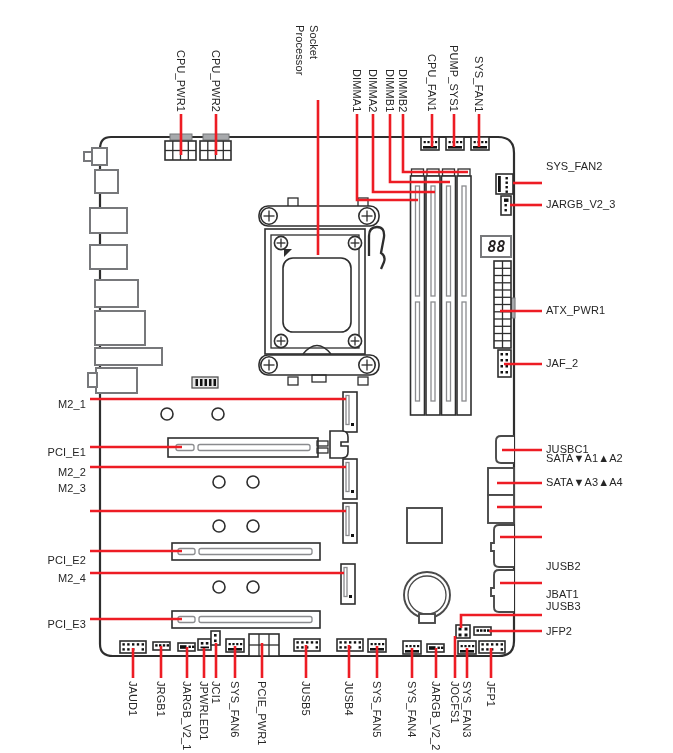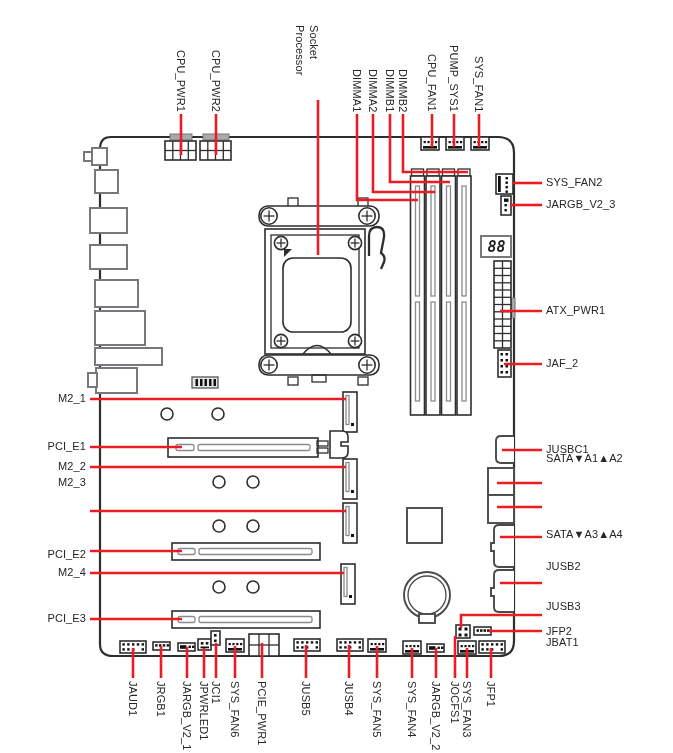--- a/index.html
+++ b/index.html
@@ -15,21 +15,21 @@
     overflow:hidden;font-family:"Liberation Sans",sans-serif;
   }
   .stage svg{position:absolute;left:0;top:0;}
   .lbl{
     position:absolute;font:11px/1.25 "Liberation Sans",sans-serif;
     color:var(--text);white-space:nowrap;letter-spacing:.1px;
   }
   .vert{
     writing-mode:vertical-lr;text-orientation:sideways;white-space:normal;
   }
-  .lbl-left{left:24px;width:62px;text-align:right;}
+  .lbl-left{left:24px;width:62px;text-align:right;margin-top:6px;}
   .lbl-right{left:546px;}
   
   .board{fill:#fff;stroke:var(--ink);stroke-width:2.2;}
   .io{fill:#fff;stroke:var(--gray);stroke-width:2;}
   .c1{fill:#fff;stroke:var(--ink);stroke-width:1.6;}
   .c1t{fill:none;stroke:var(--ink);stroke-width:1.3;}
   .cg{fill:#fff;stroke:#4a4a4a;stroke-width:1.9;}
   .thin{fill:none;stroke:#8a8b8e;stroke-width:1.3;}
   .pin{fill:#111;stroke:none;}
   .tab{fill:#a7a9ac;stroke:var(--gray);stroke-width:1;}
@@ -370,30 +370,30 @@
 <div class="lbl vert" style="left:208px;bottom:641px">CPU_PWR2</div>
 <div class="lbl vert" style="left:292px;bottom:656px;height:72px">Processor Socket</div>
 <div class="lbl vert" style="left:349px;bottom:641px">DIMMA1</div>
 <div class="lbl vert" style="left:365px;bottom:641px">DIMMA2</div>
 <div class="lbl vert" style="left:382px;bottom:641px">DIMMB1</div>
 <div class="lbl vert" style="left:395px;bottom:641px">DIMMB2</div>
 <div class="lbl vert" style="left:424px;bottom:641px">CPU_FAN1</div>
 <div class="lbl vert" style="left:446px;bottom:641px">PUMP_SYS1</div>
 <div class="lbl vert" style="left:471px;bottom:641px">SYS_FAN1</div>
 
-<div class="lbl lbl-right" style="top:176px">SYS_FAN2</div>
+<div class="lbl lbl-right" style="top:160px">SYS_FAN2</div>
 <div class="lbl lbl-right" style="top:198px">JARGB_V2_3</div>
 <div class="lbl lbl-right" style="top:304px">ATX_PWR1</div>
 <div class="lbl lbl-right" style="top:357px">JAF_2</div>
 <div class="lbl lbl-right" style="top:443px">JUSBC1</div>
 <div class="lbl lbl-right" style="top:452px">SATA▼A1▲A2</div>
-<div class="lbl lbl-right" style="top:528px">SATA▼A3▲A4</div>
+<div class="lbl lbl-right" style="top:476px">SATA▼A3▲A4</div>
 <div class="lbl lbl-right" style="top:560px">JUSB2</div>
 <div class="lbl lbl-right" style="top:600px">JUSB3</div>
-<div class="lbl lbl-right" style="top:636px">JBAT1</div>
+<div class="lbl lbl-right" style="top:588px">JBAT1</div>
 <div class="lbl lbl-right" style="top:625px">JFP2</div>
 
 <div class="lbl lbl-left" style="top:392px">M2_1</div>
 <div class="lbl lbl-left" style="top:440px">PCI_E1</div>
 <div class="lbl lbl-left" style="top:460px">M2_2</div>
 <div class="lbl lbl-left" style="top:476px">M2_3</div>
 <div class="lbl lbl-left" style="top:548px">PCI_E2</div>
 <div class="lbl lbl-left" style="top:566px">M2_4</div>
 <div class="lbl lbl-left" style="top:612px">PCI_E3</div>
 

